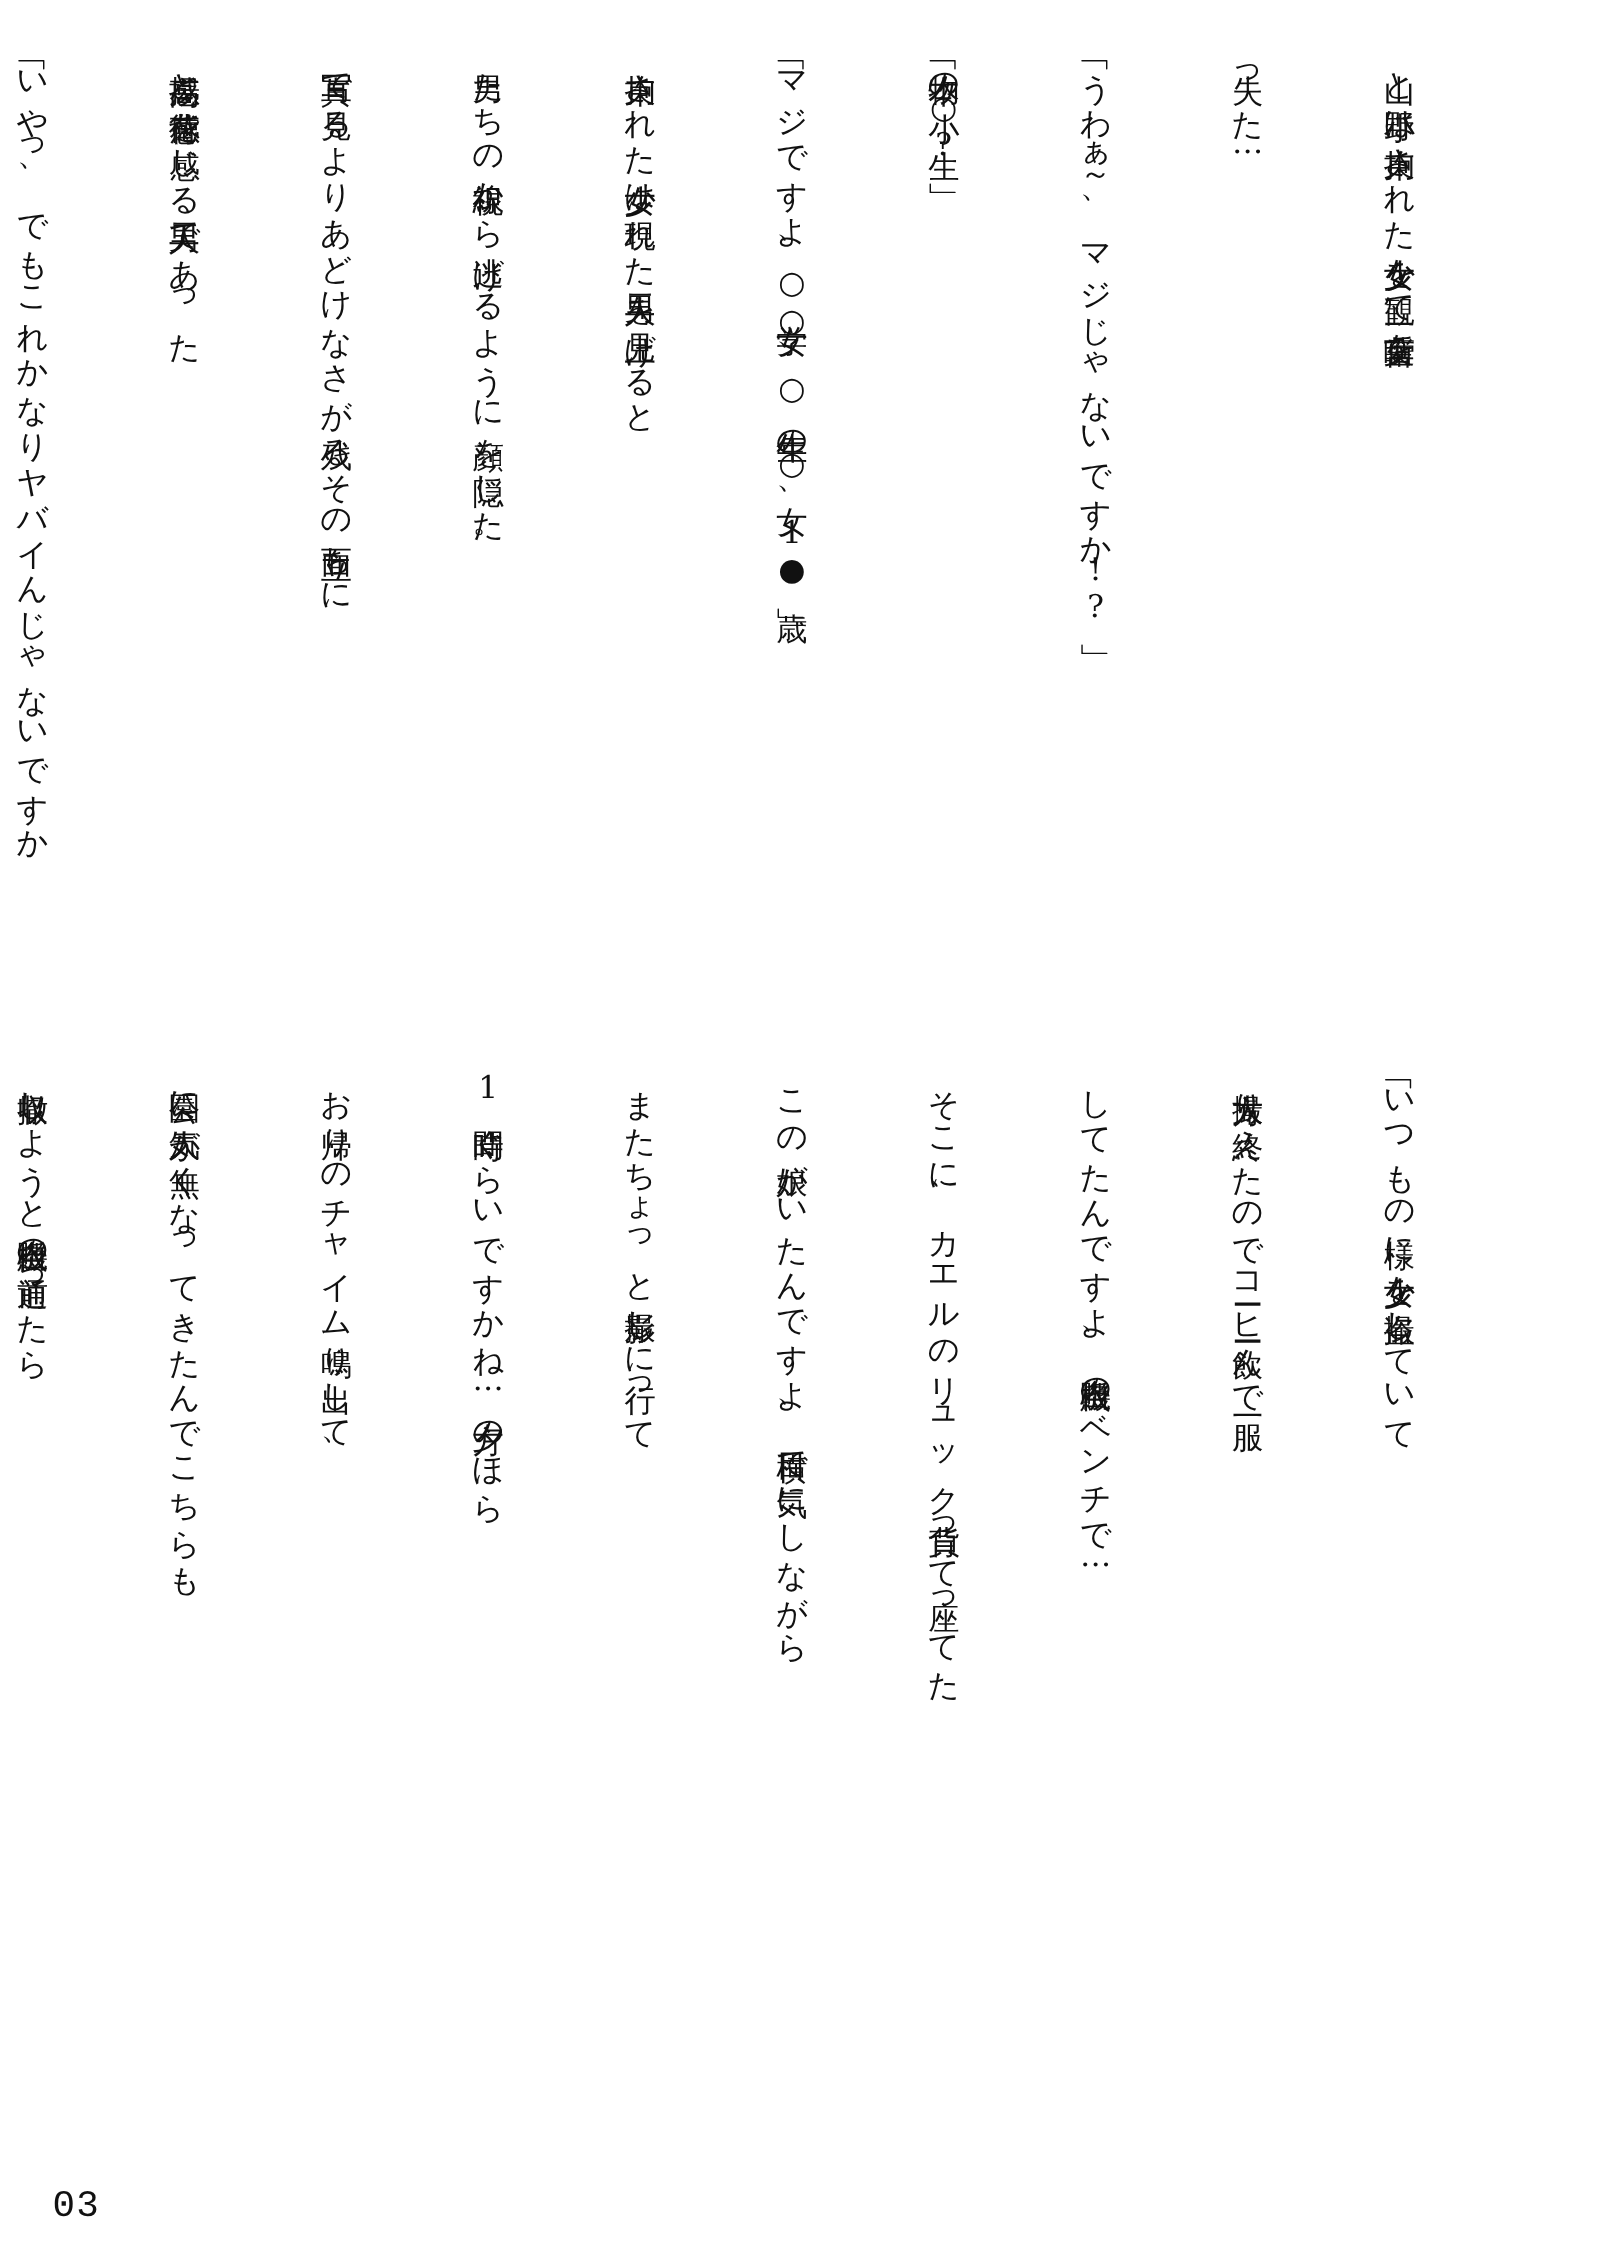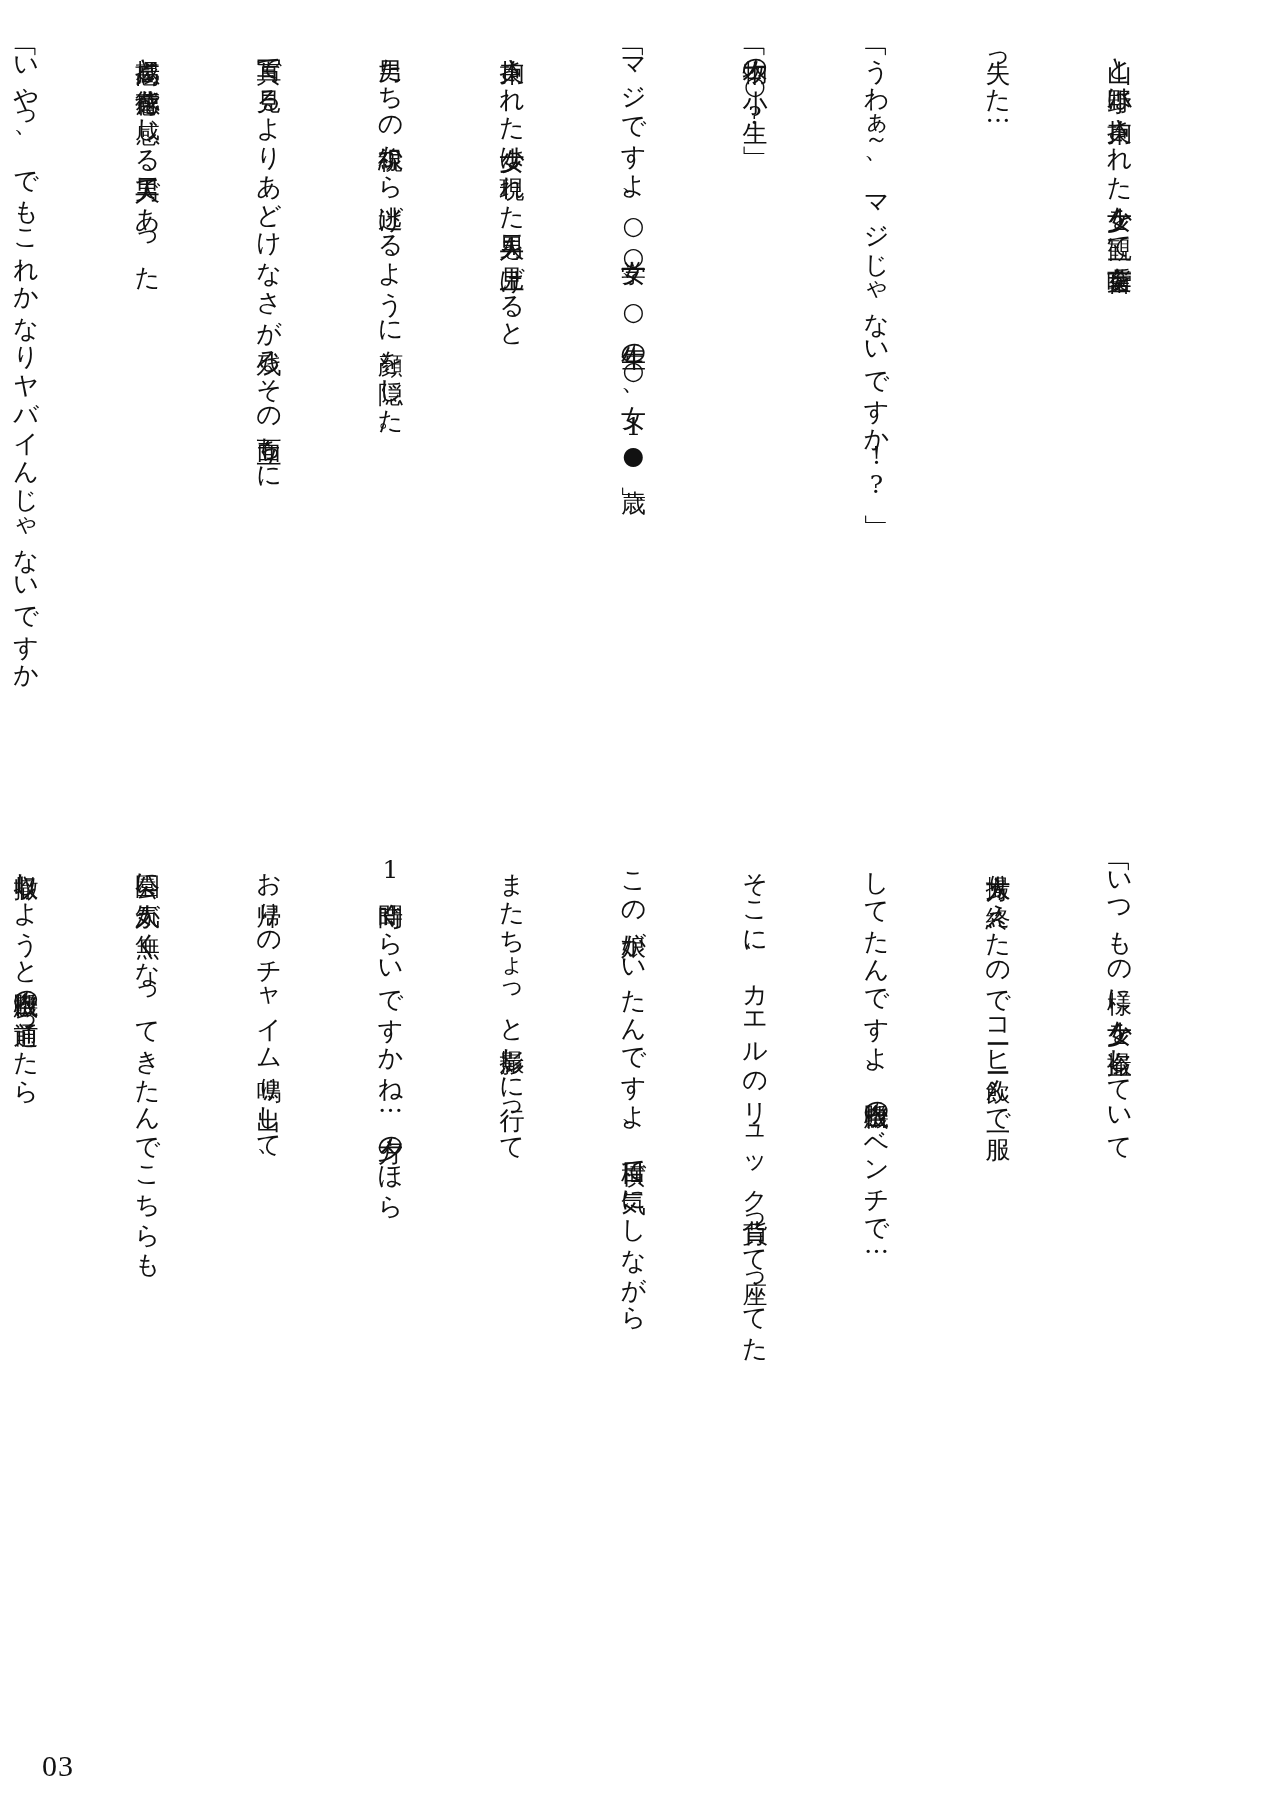--- a/index.html
+++ b/index.html
@@ -53,21 +53,21 @@
 
   .vblock p {
     margin: 0;
     padding: 0;
   }
 
   .page-number {
     position: absolute;
     left: 42px;
     bottom: 30px;
-    font-family: Liberation Serif, serif;
+    font-family: Liberation Mono, monospace;
     font-size: 30px;
     letter-spacing: 1px;
     color: #111111;
   }
 </style>
 </head>
 <body>
 
 <div class="page">
 

